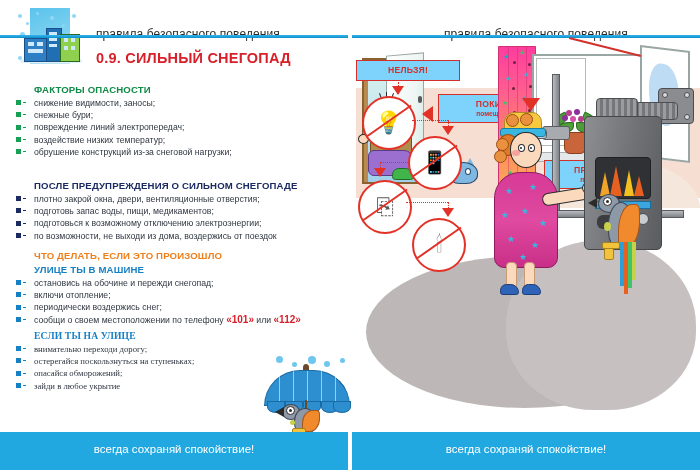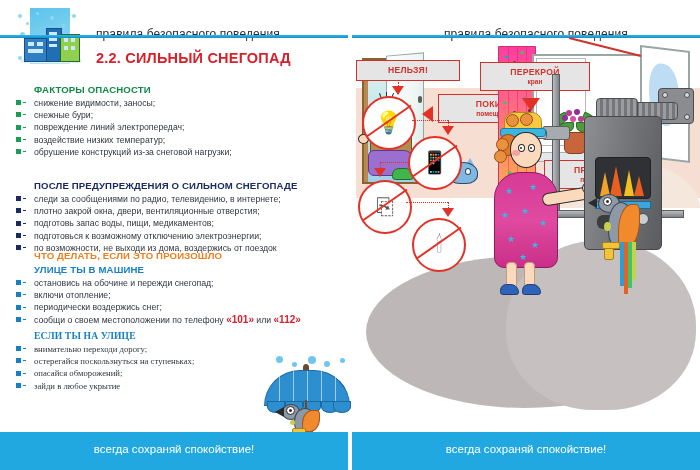--- a/index.html
+++ b/index.html
@@ -181,21 +181,21 @@
   .tri{position:absolute;width:0;height:0;
     border-left:6px solid transparent;border-right:6px solid transparent;
     border-top:9px solid #e23127;}
   .tri.big{border-left-width:9px;border-right-width:9px;border-top-width:13px;}
   .tri.left{border-top:8px solid transparent;border-bottom:8px solid transparent;
     border-right:11px solid #e23127;border-left:0;}
   .tri.up{border-top:0;border-bottom:9px solid #e23127;}
 
   
   .callout{
-    position:absolute;background:#e5e5e5;border:1.6px solid #d2302a;
+    position:absolute;background:#7dd3fc;border:1.6px solid #d2302a;
     text-align:center;padding:4px 8px 5px;
   }
   .callout .t1{font-size:8.6px;font-weight:bold;color:#d2302a;letter-spacing:.3px;}
   .callout .t2{font-size:6.6px;font-weight:bold;color:#d2302a;margin-top:1px;}
   #co-leave{left:82px;top:54px;width:96px;}
   #co-vent{left:188px;top:120px;width:92px;}
   #co-forbid{left:0px;top:20px;width:86px;}
   #co-valve{left:124px;top:22px;width:92px;}
 
   
@@ -337,37 +337,36 @@
       <div class="win" style="left:3px;top:11px;width:4px;height:4px;"></div>
       <div class="win" style="left:10px;top:11px;width:4px;height:4px;"></div>
     </div>
   </div>
 
   <div class="hdr-cap l">правила безопасного поведения</div>
   <div class="hdr-cap r">правила безопасного поведения</div>
   <div class="hdr-rule left"></div>
   <div class="hdr-rule right"></div>
 
-  <div class="title">2.2. СИЛЬНЫЙ СНЕГОПАД</div>
+  <div class="title">0.9. СИЛЬНЫЙ СНЕГОПАД</div>
 
   <div class="col" id="sec-danger">
     <div class="sec-h green">ФАКТОРЫ ОПАСНОСТИ</div>
     <ul class="bl green">
       <li><span class="mk"></span><span class="dash"></span><span>снижение видимости, заносы;</span></li>
       <li><span class="mk"></span><span class="dash"></span><span>снежные бури;</span></li>
       <li><span class="mk"></span><span class="dash"></span><span>повреждение линий электропередач;</span></li>
       <li><span class="mk"></span><span class="dash"></span><span>воздействие низких температур;</span></li>
       <li><span class="mk"></span><span class="dash"></span><span>обрушение конструкций из-за снеговой нагрузки;</span></li>
     </ul>
   </div>
 
   <div class="col" id="sec-warn">
     <div class="sec-h navy">ПОСЛЕ ПРЕДУПРЕЖДЕНИЯ О СИЛЬНОМ СНЕГОПАДЕ</div>
     <ul class="bl navy">
-      <li><span class="mk"></span><span class="dash"></span><span>следи за сообщениями по радио, телевидению, в интернете;</span></li>
       <li><span class="mk"></span><span class="dash"></span><span>плотно закрой окна, двери, вентиляционные отверстия;</span></li>
       <li><span class="mk"></span><span class="dash"></span><span>подготовь запас воды, пищи, медикаментов;</span></li>
       <li><span class="mk"></span><span class="dash"></span><span>подготовься к возможному отключению электроэнергии;</span></li>
       <li><span class="mk"></span><span class="dash"></span><span>по возможности, не выходи из дома, воздержись от поездок</span></li>
     </ul>
   </div>
 
   <div class="col" id="sec-happen">
     <div class="sec-h orange">ЧТО ДЕЛАТЬ, ЕСЛИ ЭТО ПРОИЗОШЛО</div>
     <div class="sec-h blue">УЛИЦЕ ТЫ В МАШИНЕ</div>
@@ -552,24 +551,20 @@
     </div>
     <div class="dotline" style="left:50px;top:162px;width:42px;"></div>
     <div class="dotvert" style="left:92px;top:162px;height:10px;"></div>
     <div class="tri" style="left:86px;top:168px;"></div>
 
     <div class="ban" id="ban-match">
       <div class="gl">🕯</div>
       <div class="slash"></div>
     </div>
 
-    <div class="callout" id="co-valve">
-      <div class="t1">ПЕРЕКРОЙ</div>
-      <div class="t2">кран</div>
-    </div>
     <div class="tri big" style="left:166px;top:58px;"></div>
     <div style="position:absolute;left:212px;top:6px;width:74px;height:2px;
                 background:#d2302a;transform:rotate(14deg);"></div>
 
     <div class="pipe-v"></div>
     <div class="pipe-h"></div>
     <div class="valve">
       <div class="hdl"></div>
     </div>
 

